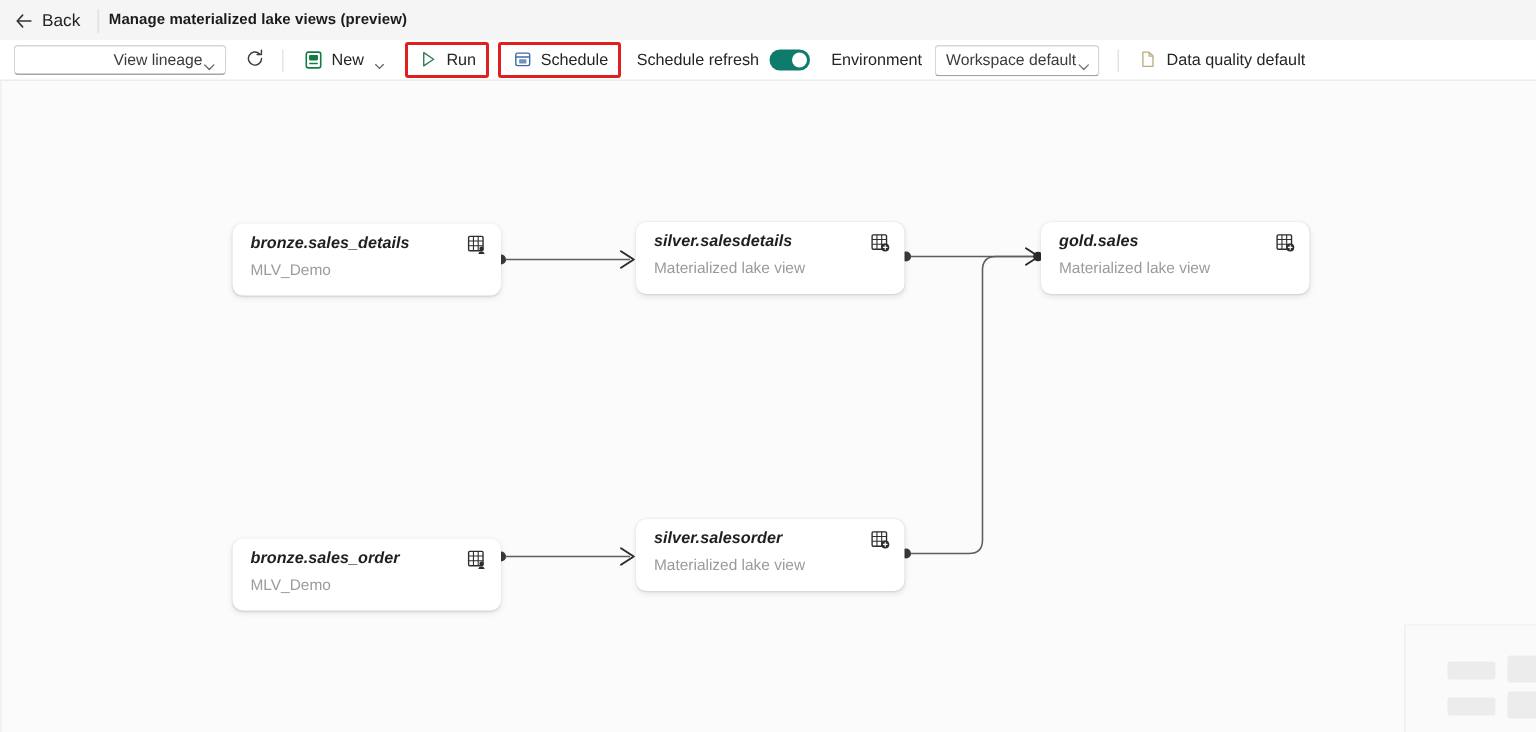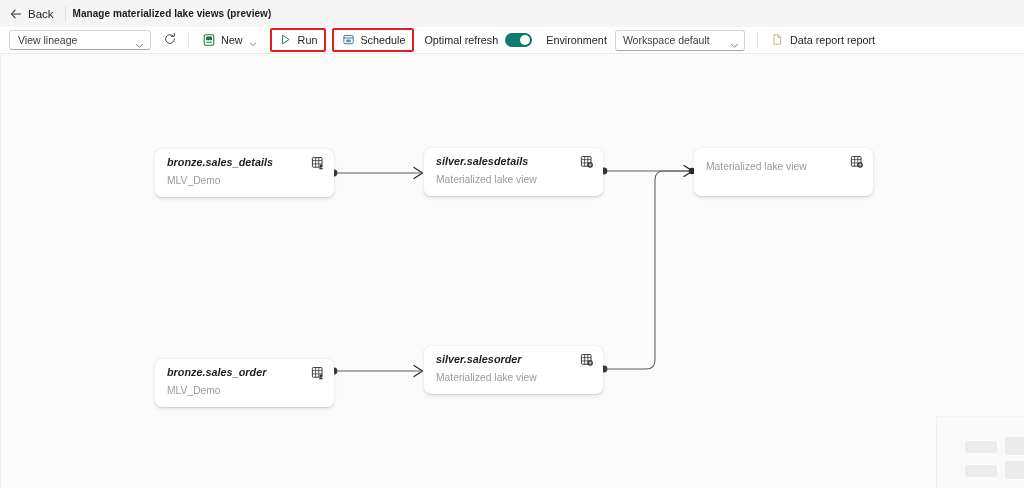--- a/index.html
+++ b/index.html
@@ -43,21 +43,21 @@
   .lineage-select {
     position: relative;
     margin-left: 9px;
     width: 142px; height: 20px;
     border: 1px solid #d6d6d6; border-bottom-color: #a5a5a5;
     border-radius: 3px; background: #fff;
     display: flex; align-items: center;
     padding: 0 6px 0 8px; cursor: pointer;
   }
   .lineage-select .sel-val {
-    font-size: 10.5px; color: #3b3b3b; flex: 1; white-space: nowrap;
+    font-size: 10.5px; color: #3b3b3b; flex: 1; white-space: nowrap; text-align: right;
   }
   .chev { width: 9px; height: 9px; display: block; flex: none; }
 
   .tb-icon-btn {
     width: 24px; height: 22px; margin-left: 7px;
     display: flex; align-items: center; justify-content: center;
     border: none; background: transparent; border-radius: 3px; cursor: pointer;
   }
   .tb-sep { width: 1px; height: 15px; background: #e4e4e4; margin: 0 6px 0 6px; }
 
@@ -82,21 +82,21 @@
   .toggle {
     width: 27px; height: 14px; border-radius: 8px;
     background: #0f7b6c; position: relative; cursor: pointer; flex: none;
   }
   .toggle .knob {
     position: absolute; right: 2px; top: 2px;
     width: 10px; height: 10px; border-radius: 50%; background: #fff;
   }
 
   .env-select {
-    width: 130px; height: 21px;
+    width: 110px; height: 21px;
     border: 1px solid #d6d6d6; border-bottom-color: #a5a5a5;
     border-radius: 3px; background: #fff;
     display: flex; align-items: center; padding: 0 5px 0 7px;
     cursor: pointer; flex: none;
   }
   .env-select .sel-val { font-size: 10.5px; color: #3b3b3b; flex: 1; white-space: nowrap; }
 
   
   .canvas {
     position: absolute; left: 0; top: 54px;
@@ -222,21 +222,21 @@
               <rect x="2.3" y="3" width="11.4" height="10.2" rx="1.5" fill="none" stroke="#3b6ea5" stroke-width="1.15"></rect>
               <path d="M2.3 6.1 h11.4" stroke="#3b6ea5" stroke-width="1.15"></path>
               <rect x="5" y="8" width="6" height="3.4" rx="0.6" fill="#3b6ea5" opacity="0.75"></rect>
             </svg>
           </span>
           <span class="lbl">Schedule</span>
         </button>
       </div>
     </div>
 
-    <span class="tb-label-text" style="margin-left:10px;">Optimal refresh</span>
+    <span class="tb-label-text" style="margin-left:10px;">Schedule refresh</span>
     <div class="toggle" style="margin-left:7px;">
       <span class="knob"></span>
     </div>
 
     <span class="tb-label-text" style="margin-left:14px;">Environment</span>
     <div class="env-select" style="margin-left:8px;">
       <span class="sel-val">Workspace default</span>
       <span class="chev">
         <svg viewBox="0 0 10 10" width="9" height="9">
           <path d="M1.6 3.6 L5 7 L8.4 3.6" fill="none" stroke="#757575" stroke-width="1" stroke-linecap="round" stroke-linejoin="round"></path>
@@ -246,21 +246,21 @@
 
     <div class="tb-sep" style="margin-left:12px;"></div>
 
     <button class="tb-btn">
       <span class="ico">
         <svg viewBox="0 0 16 16" width="13" height="13">
           <path d="M3.6 2.2 h5.1 l3.2 3.2 v8.4 h-8.3 Z" fill="none" stroke="#b9ac7e" stroke-width="1.1" stroke-linejoin="round"></path>
           <path d="M8.7 2.2 v3.2 h3.2" fill="none" stroke="#b9ac7e" stroke-width="1.05" stroke-linejoin="round"></path>
         </svg>
       </span>
-      <span class="lbl">Data report report</span>
+      <span class="lbl">Data quality default</span>
     </button>
 
   </div>
 
   <div class="canvas">
 
     <svg class="edges" viewBox="0 0 1024 434">
 
       <circle cx="333" cy="119" r="3.4" fill="#3a3a3a"></circle>
       <line x1="336" y1="119" x2="419" y2="119" stroke="#5e5e5e" stroke-width="1.05"></line>
@@ -300,20 +300,21 @@
         <svg viewBox="0 0 16 16" width="14" height="14">
           <rect x="1.6" y="1.8" width="11" height="11" rx="0.9" fill="none" stroke="#2d2d2d" stroke-width="1.05"></rect>
           <path d="M1.6 5.3 H12.6 M1.6 9 H12.6 M5.3 1.8 V12.8 M8.9 1.8 V12.8" stroke="#2d2d2d" stroke-width="0.85"></path>
           <circle cx="11.6" cy="11.4" r="3.1" fill="#2d2d2d"></circle>
           <path d="M10.2 11.3 h2.8 M11.6 10 v2.8" stroke="#ffffff" stroke-width="0.9" stroke-linecap="round"></path>
         </svg>
       </span>
     </div>
 
     <div class="node" style="left:693px; top:94px;">
+      <div class="n-title">gold.sales</div>
       <div class="n-sub">Materialized lake view</div>
       <span class="n-ico">
         <svg viewBox="0 0 16 16" width="14" height="14">
           <rect x="1.6" y="1.8" width="11" height="11" rx="0.9" fill="none" stroke="#2d2d2d" stroke-width="1.05"></rect>
           <path d="M1.6 5.3 H12.6 M1.6 9 H12.6 M5.3 1.8 V12.8 M8.9 1.8 V12.8" stroke="#2d2d2d" stroke-width="0.85"></path>
           <circle cx="11.6" cy="11.4" r="3.1" fill="#2d2d2d"></circle>
           <path d="M10.2 11.3 h2.8 M11.6 10 v2.8" stroke="#ffffff" stroke-width="0.9" stroke-linecap="round"></path>
         </svg>
       </span>
     </div>

